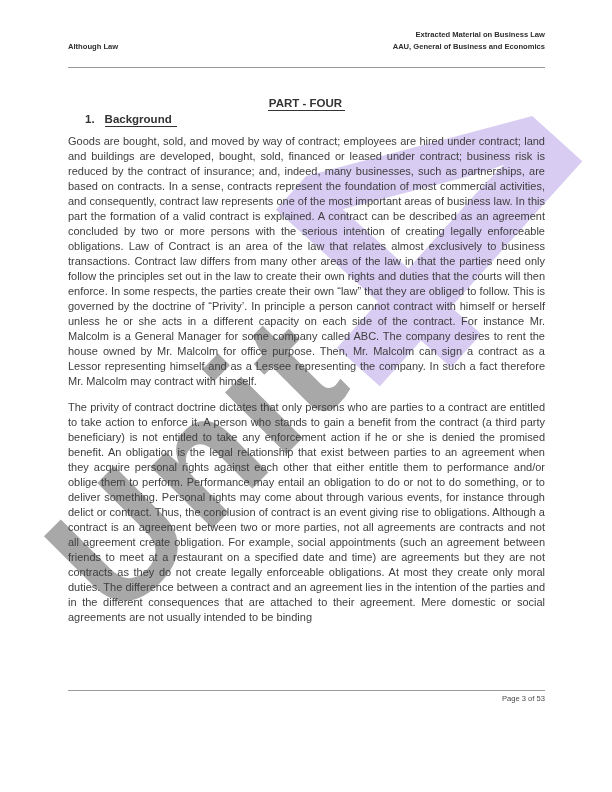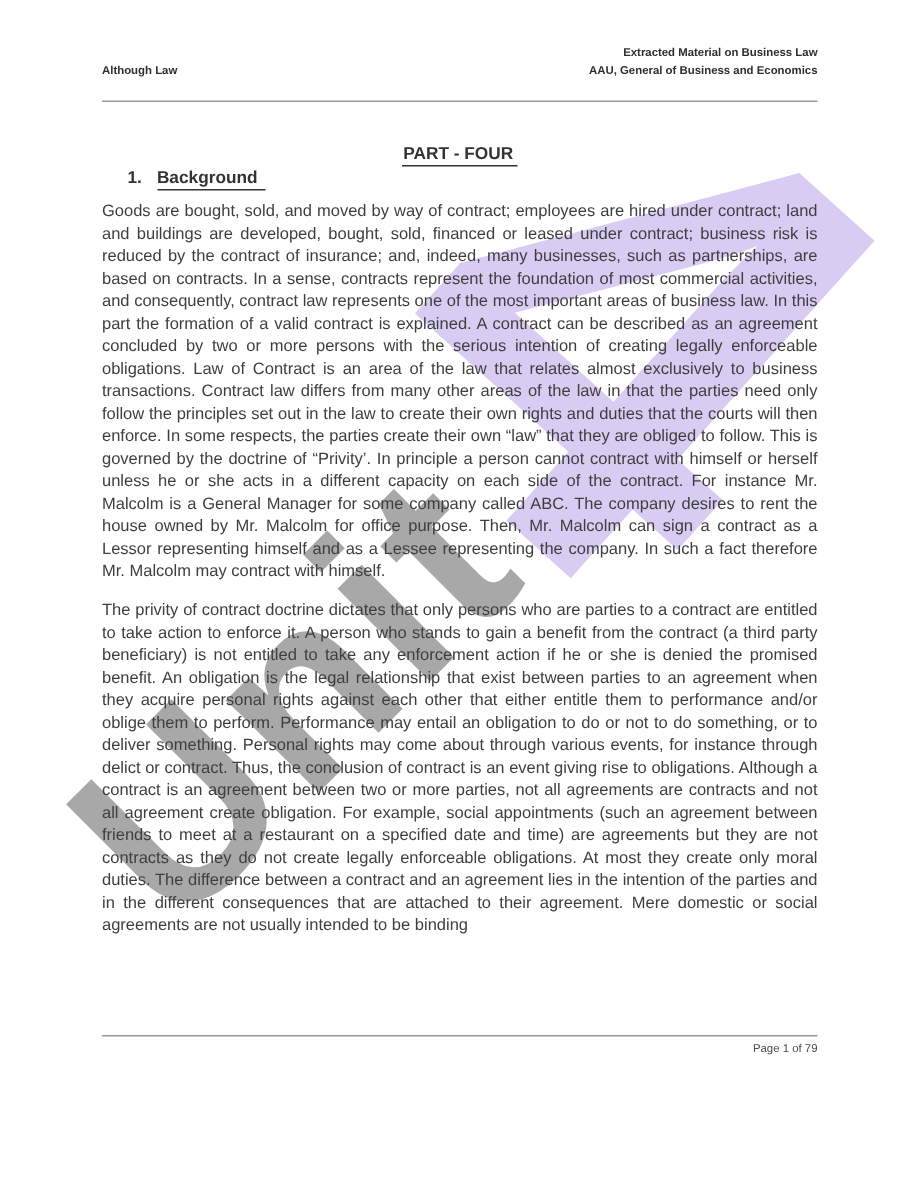--- a/index.html
+++ b/index.html
@@ -158,16 +158,16 @@
     <div class="section-heading">
       <span class="num">1.</span><span class="u">Background</span>
     </div>
 
     <p>Goods are bought, sold, and moved by way of contract; employees are hired under contract; land and buildings are developed, bought, sold, financed or leased under contract; business risk is reduced by the contract of insurance; and, indeed, many businesses, such as partnerships, are based on contracts. In a sense, contracts represent the foundation of most commercial activities, and consequently, contract law represents one of the most important areas of business law. In this part the formation of a valid contract is explained. A contract can be described as an agreement concluded by two or more persons with the serious intention of creating legally enforceable obligations. Law of Contract is an area of the law that relates almost exclusively to business transactions. Contract law differs from many other areas of the law in that the parties need only follow the principles set out in the law to create their own rights and duties that the courts will then enforce. In some respects, the parties create their own “law” that they are obliged to follow. This is governed by the doctrine of “Privity’. In principle a person cannot contract with himself or herself unless he or she acts in a different capacity on each side of the contract. For instance Mr. Malcolm is a General Manager for some company called ABC. The company desires to rent the house owned by Mr. Malcolm for office purpose. Then, Mr. Malcolm can sign a contract as a Lessor representing himself and as a Lessee representing the company. In such a fact therefore Mr. Malcolm may contract with himself.</p>
     <p>The privity of contract doctrine dictates that only persons who are parties to a contract are entitled to take action to enforce it. A person who stands to gain a benefit from the contract (a third party beneficiary) is not entitled to take any enforcement action if he or she is denied the promised benefit. An obligation is the legal relationship that exist between parties to an agreement when they acquire personal rights against each other that either entitle them to performance and/or oblige them to perform. Performance may entail an obligation to do or not to do something, or to deliver something. Personal rights may come about through various events, for instance through delict or contract. Thus, the conclusion of contract is an event giving rise to obligations. Although a contract is an agreement between two or more parties, not all agreements are contracts and not all agreement create obligation. For example, social appointments (such an agreement between friends to meet at a restaurant on a specified date and time) are agreements but they are not contracts as they do not create legally enforceable obligations. At most they create only moral duties. The difference between a contract and an agreement lies in the intention of the parties and in the different consequences that are attached to their agreement. Mere domestic or social agreements are not usually intended to be binding</p>
   </main>
 
   <footer class="doc-footer">
     <hr class="footer-rule">
-    <div class="page-number">Page 1 of 79</div>
+    <div class="page-number">Page 3 of 53</div>
   </footer>
 
 </div>
 
 </body></html>

